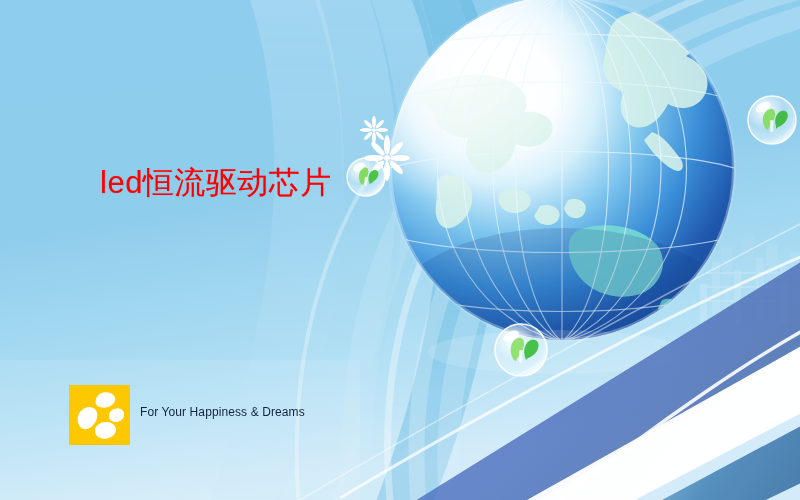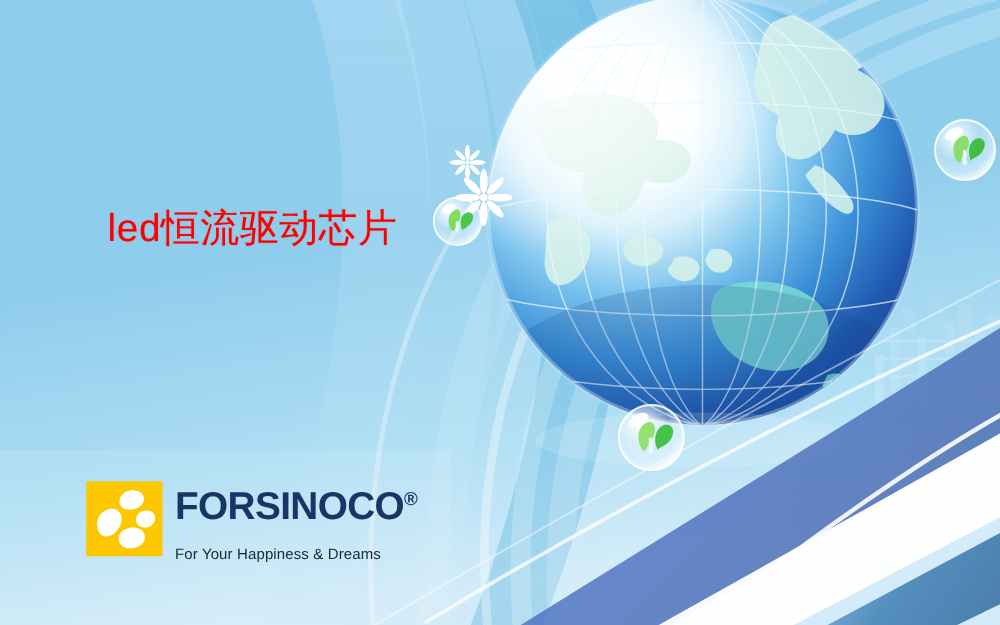--- a/index.html
+++ b/index.html
@@ -20,21 +20,21 @@
   .layer {
     position: absolute;
     inset: 0;
     pointer-events: none;
   }
   .layer svg { display: block; width: 800px; height: 500px; }
 
   
   #headline {
     position: absolute;
-    left: 86px;
+    left: 100px;
     top: 162px;
     width: 330px;
     color: #fe0000;
     font-size: 31px;
     line-height: 41px;
     font-weight: 400;
     letter-spacing: 0.5px;
     text-shadow: 0 0 1px rgba(255,0,0,0.35);
   }
   #headline .line2 {
@@ -359,19 +359,18 @@
           <path d="M31.0 38.6 C 37.0 35.6, 44.2 37.2, 46.4 42.0 C 48.6 46.9, 44.8 52.1, 38.0 53.4
                    C 31.6 54.6, 26.4 51.6, 26.0 46.6 C 25.7 42.6, 27.6 40.3, 31.0 38.6 Z"></path>
 
           <path d="M47.8 23.4 C 52.6 23.0, 55.8 26.5, 55.0 30.8 C 54.2 35.2, 49.6 38.0, 44.8 36.8
                    C 40.6 35.8, 38.8 32.0, 40.4 28.2 C 41.8 24.8, 44.4 23.7, 47.8 23.4 Z"></path>
         </g>
       </svg>
     </div>
 
     <div id="logo-wordmark-group">
-      <div id="logo-name"><span>FORSINOCO</span><span class="reg">®</span></div>
       <div id="logo-tagline">For Your Happiness &amp; Dreams</div>
     </div>
 
   </div>
 
 </div>
 
 </body></html>

